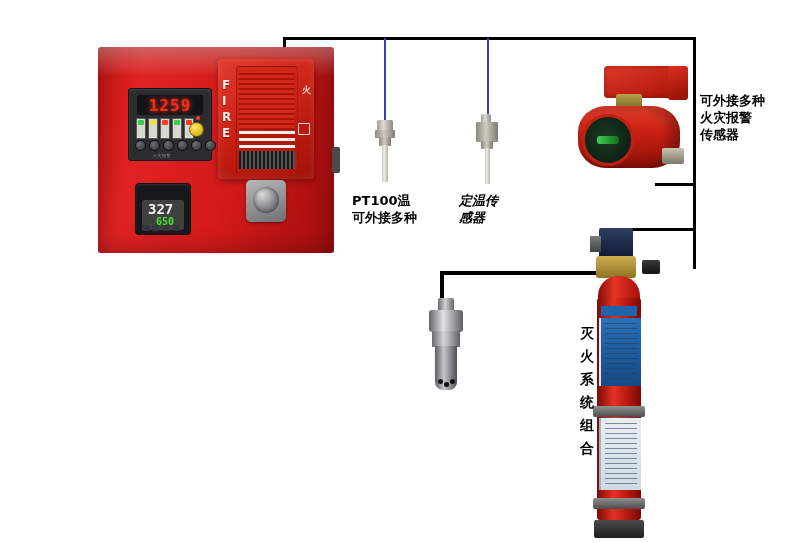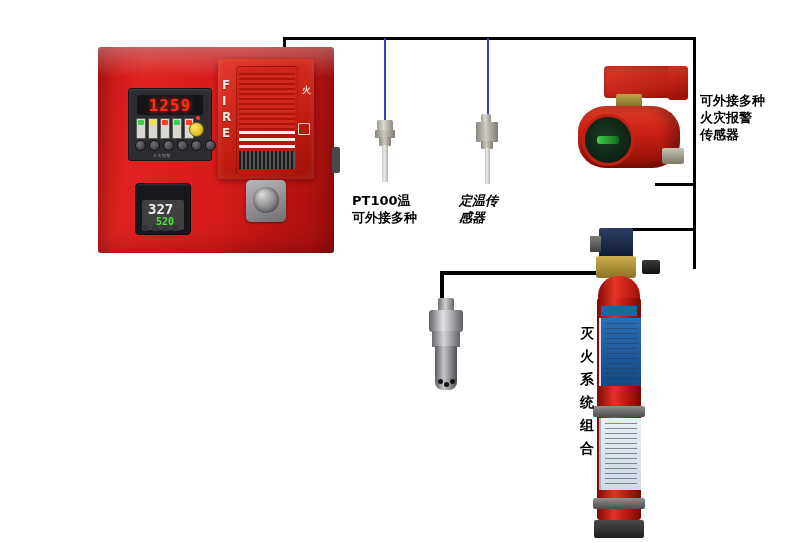--- a/index.html
+++ b/index.html
@@ -544,21 +544,21 @@
         <div class="pbtn"></div>
         <div class="pbtn"></div>
         <div class="pbtn"></div>
       </div>
       <div id="brandline">火灾报警</div>
     </div>
 
     <div id="tempctl">
       <div id="tempctl-screen">
         <span id="pv">327</span>
-        <span id="sv">520</span>
+        <span id="sv">650</span>
       </div>
       <div id="tempctl-keys">
         <div class="tkey"></div>
         <div class="tkey"></div>
         <div class="tkey"></div>
         <div class="tkey"></div>
       </div>
     </div>
 
     <div id="callpoint">

